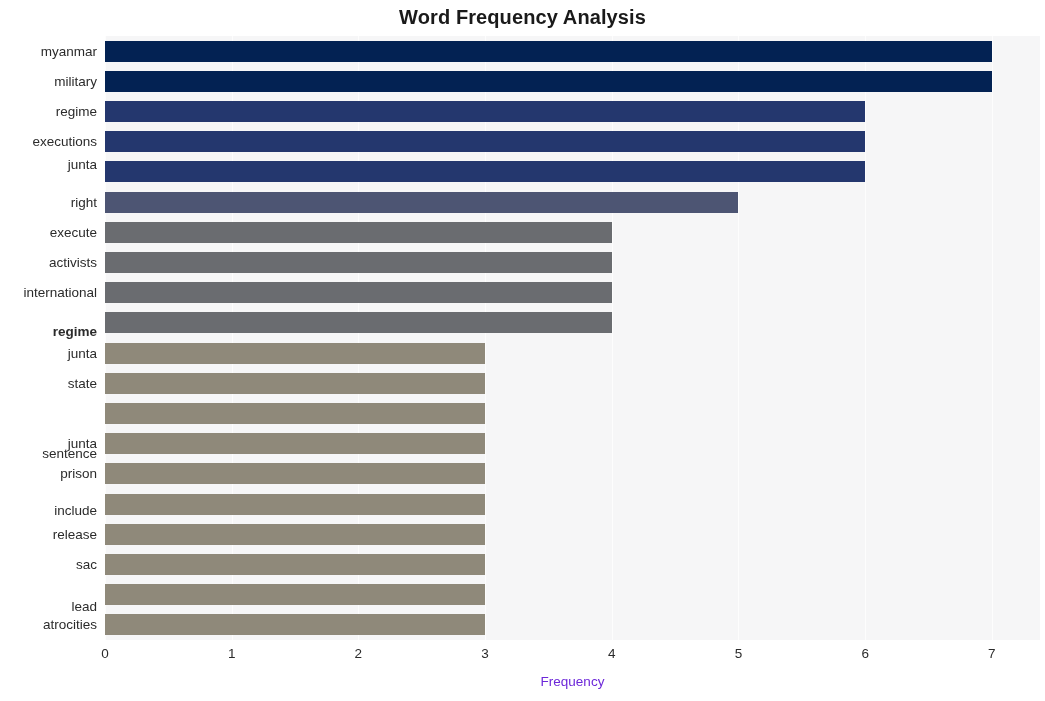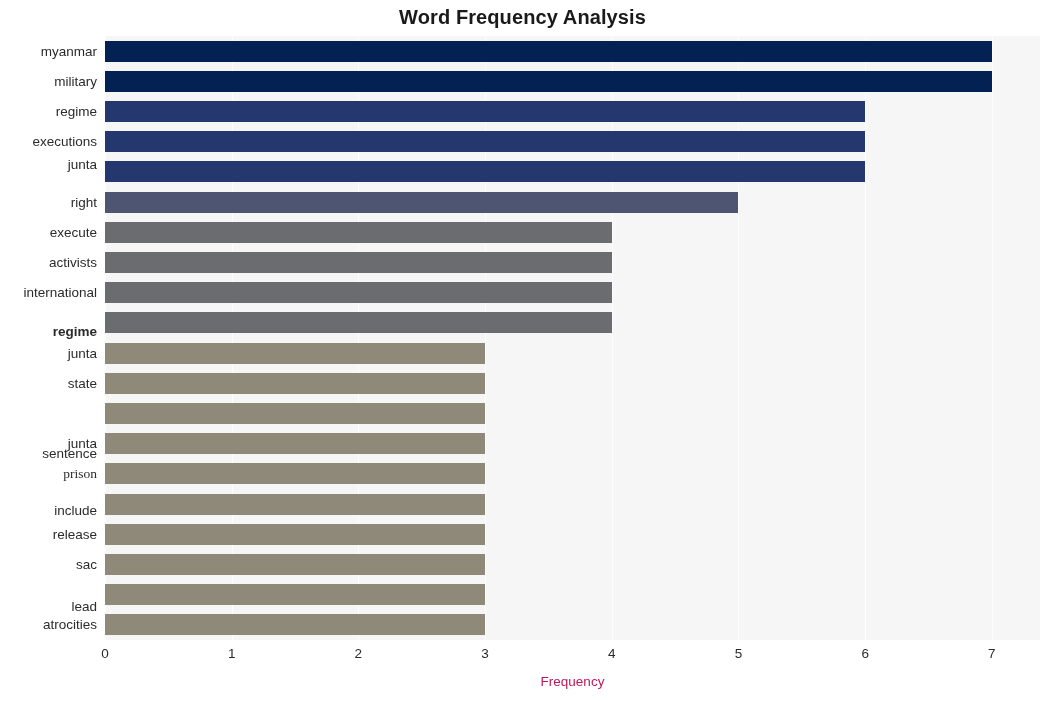--- a/index.html
+++ b/index.html
@@ -104,21 +104,21 @@
     font-size: 13.5px;
     color: #2b2b2b;
   }
   #xaxis-title {
     position: absolute;
     left: 105px;
     top: 674px;
     width: 935px;
     text-align: center;
     font-size: 13.5px;
-    color: #be185d;
+    color: #6d28d9;
   }
 </style>
 </head>
 <body>
 
 <div id="figure">
 
   <div id="chart-title">Word Frequency Analysis</div>
 
   <div id="plot-area">
@@ -164,21 +164,21 @@
       <div class="ytick-label" style="top: 122px; padding-left: 10px;">junta</div>
       <div class="ytick-label" style="top: 159.6px;">right</div>
       <div class="ytick-label" style="top: 189.8px;">execute</div>
       <div class="ytick-label" style="top: 220px;">activists</div>
       <div class="ytick-label" style="top: 250.2px;">international</div>
       <div class="ytick-label" style="top: 289px; font-weight: bold;">regime</div>
       <div class="ytick-label" style="top: 310.6px;">junta</div>
       <div class="ytick-label" style="top: 340.8px;">state</div>
       <div class="ytick-label" style="top: 371px; margin-top: 40px;">sentence</div>
       <div class="ytick-label" style="top: 401.2px;">junta</div>
-      <div class="ytick-label" style="top: 431.4px; font-family: Liberation Serif, serif;">prison</div>
+      <div class="ytick-label" style="top: 431.4px;">prison</div>
       <div class="ytick-label" style="top: 468px;">include</div>
       <div class="ytick-label" style="top: 491.8px;">release</div>
       <div class="ytick-label" style="top: 522px;">sac</div>
       <div class="ytick-label" style="top: 552.2px; margin-top: 12px;">lead</div>
       <div class="ytick-label" style="top: 582.4px;">atrocities</div>
     </div>
 
   <div id="xlabels-layer">
       <div class="xtick-label" style="left: 105px;">0</div>
       <div class="xtick-label" style="left: 231.694px;">1</div>

